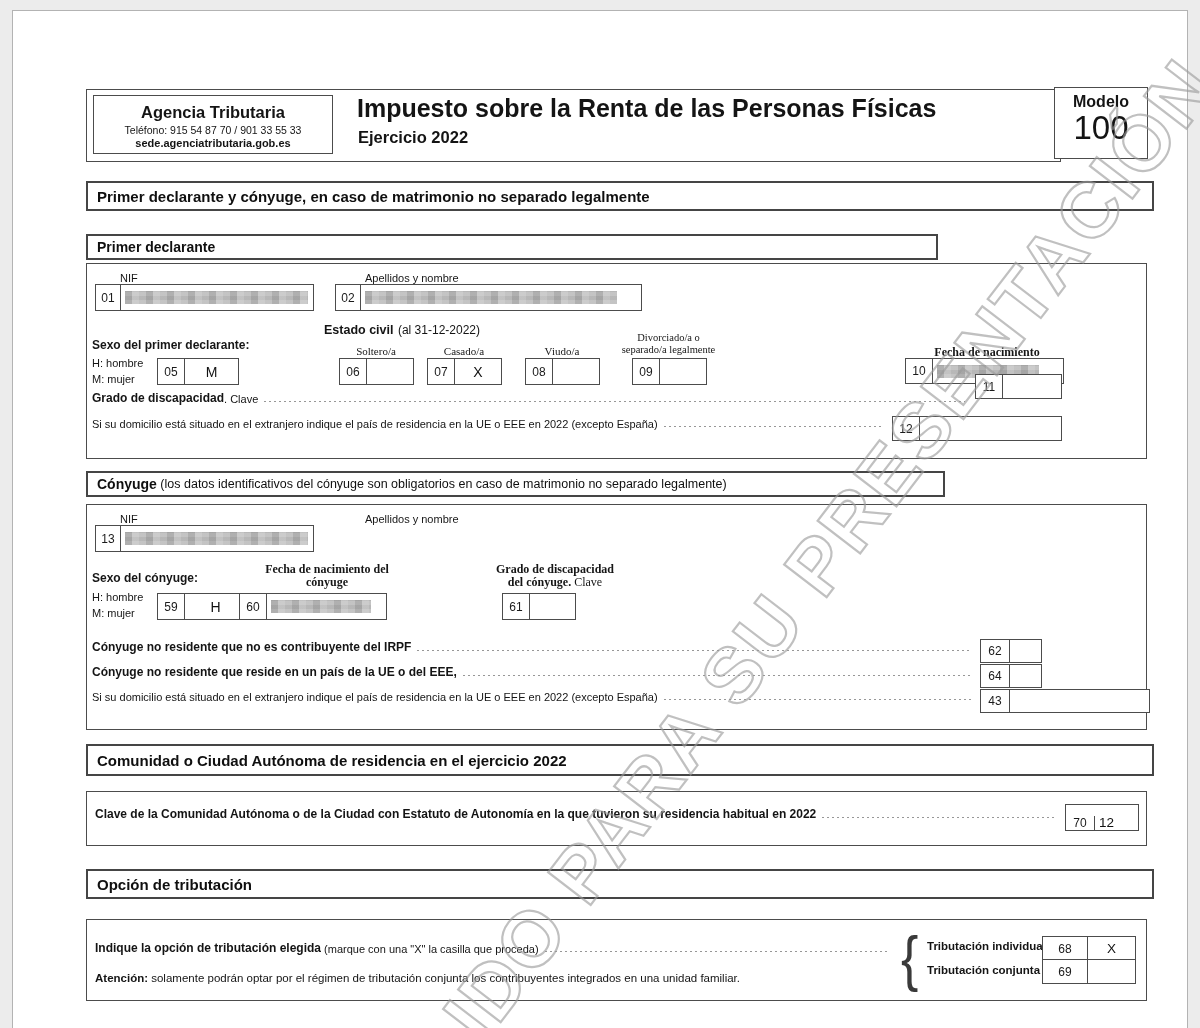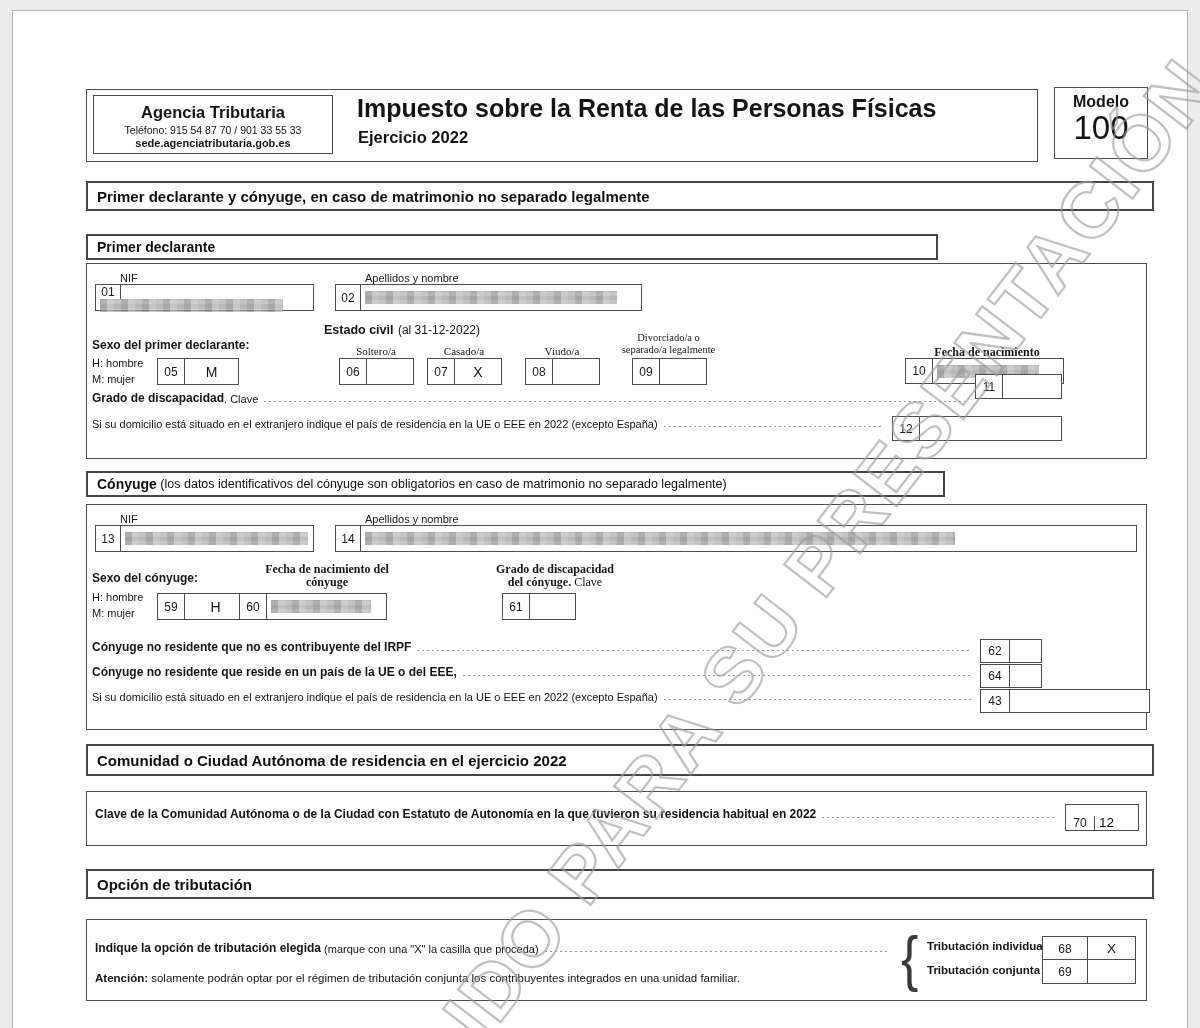--- a/index.html
+++ b/index.html
@@ -58,21 +58,21 @@
   .brace{
     position:absolute;font-size:52px;font-weight:400;color:#3a3a3a;
     transform:scaleY(1.18);line-height:1;
   }
 </style>
 </head>
 <body>
 
 <div class="sheet">
 
-  <div class="box" style="left:73px;top:78px;width:950px;height:71px;">
+  <div class="box" style="left:73px;top:78px;width:950px;height:71px;padding-left:23px;">
     <div class="box" style="left:6px;top:5px;width:238px;height:57px;text-align:center;">
       <div class="b" style="font-size:16.5px;margin-top:7px;">Agencia Tributaria</div>
       <div style="font-size:10.5px;margin-top:2px;">Teléfono: 915 54 87 70 / 901 33 55 33</div>
       <div class="b" style="font-size:11px;margin-top:1px;">sede.agenciatributaria.gob.es</div>
     </div>
     <div class="abs b" style="left:270px;top:4px;font-size:25px;">Impuesto sobre la Renta de las Personas Físicas</div>
     <div class="abs b" style="left:271px;top:38px;font-size:16.5px;">Ejercicio 2022</div>
   </div>
   <div class="box" style="left:1041px;top:76px;width:92px;height:70px;text-align:center;">
     <div class="b" style="font-size:16px;margin-top:5px;">Modelo</div>
@@ -82,21 +82,21 @@
   <div class="bar" style="left:73px;top:170px;width:1055px;height:26px;font-size:15px;">
     <span>Primer declarante y cónyuge, en caso de matrimonio no separado legalmente</span>
   </div>
 
   <div class="bar" style="left:73px;top:223px;width:839px;height:22px;font-size:14px;">
     <span>Primer declarante</span>
   </div>
 
   <div class="box" style="left:73px;top:252px;width:1059px;height:194px;">
     <div class="lbl" style="left:33px;top:8px;">NIF</div>
-    <div class="fld" style="left:8px;top:20px;width:217px;height:25px;flex-direction:column;">
+    <div class="fld" style="left:8px;top:20px;width:217px;height:25px;">
       <span class="num" style="width:24px;">01</span>
       <span class="val">
           <span class="censored" style="width:183px;"></span>
         </span>
     </div>
     <div class="lbl" style="left:278px;top:8px;">Apellidos y nombre</div>
     <div class="fld" style="left:248px;top:20px;width:305px;height:25px;">
       <span class="num" style="width:24px;">02</span>
       <span class="val">
           <span class="censored" style="width:252px;"></span>
@@ -178,26 +178,20 @@
 
   <div class="box" style="left:73px;top:493px;width:1059px;height:224px;">
     <div class="lbl" style="left:33px;top:8px;">NIF</div>
     <div class="fld" style="left:8px;top:20px;width:217px;height:25px;">
       <span class="num" style="width:24px;">13</span>
       <span class="val">
           <span class="censored" style="width:183px;"></span>
         </span>
     </div>
     <div class="lbl" style="left:278px;top:8px;">Apellidos y nombre</div>
-    <div class="fld" style="left:248px;top:20px;width:800px;height:25px;">
-      <span class="num" style="width:24px;">14</span>
-      <span class="val">
-          <span class="censored" style="width:590px;"></span>
-        </span>
-    </div>
 
     <div class="lbl b" style="left:5px;top:66px;font-size:12px;">Sexo del cónyuge:</div>
     <div class="lbl" style="left:5px;top:86px;">H: hombre</div>
     <div class="lbl" style="left:5px;top:102px;">M: mujer</div>
     <div class="fld" style="left:70px;top:88px;width:88px;height:25px;">
       <span class="num" style="width:26px;">59</span>
       <span class="val center" style="font-size:14px;">H</span>
     </div>
 
     <div class="lblc b" style="left:140px;top:58px;width:200px;font-size:12px;line-height:1.1;">

